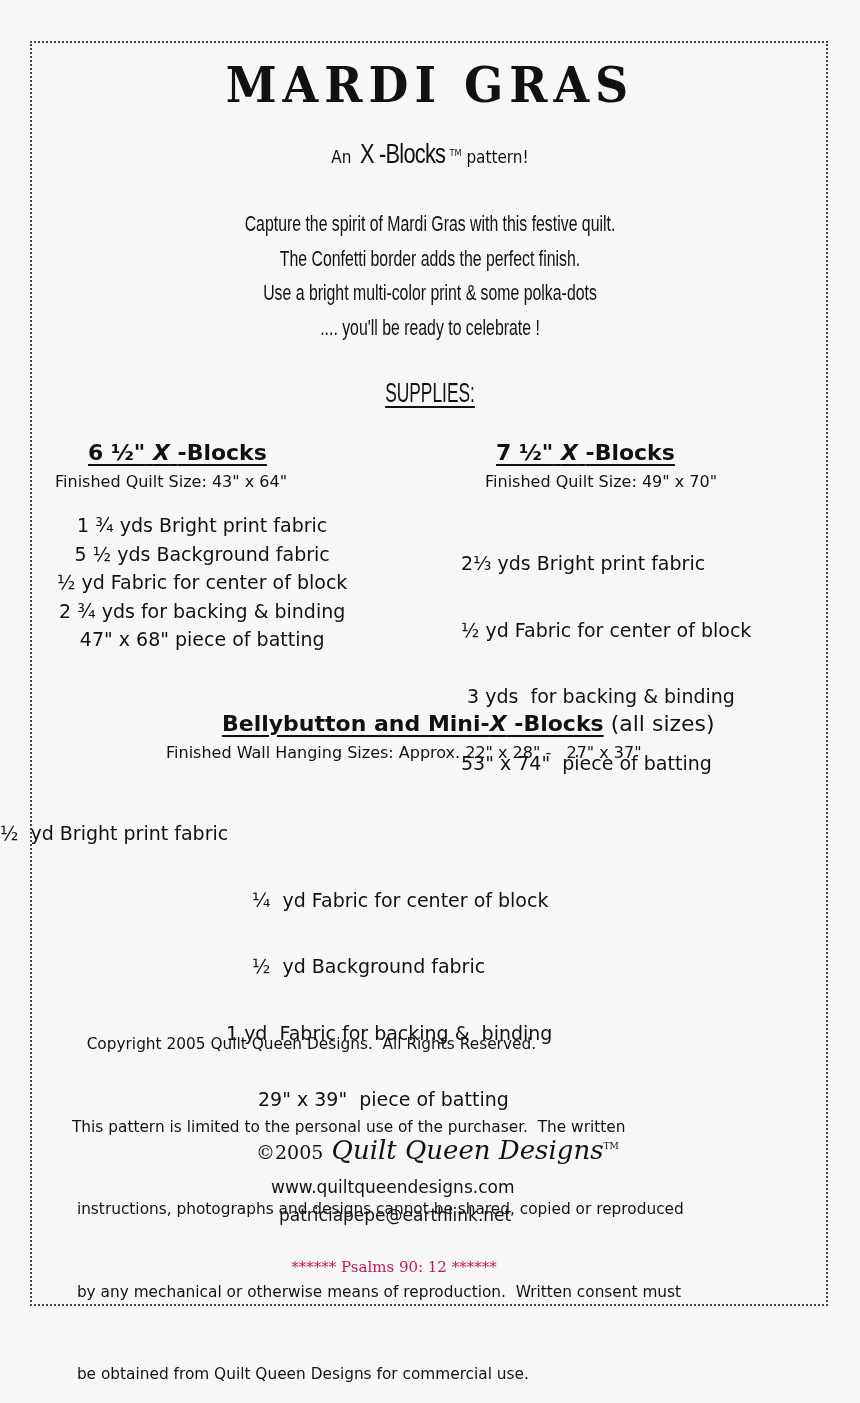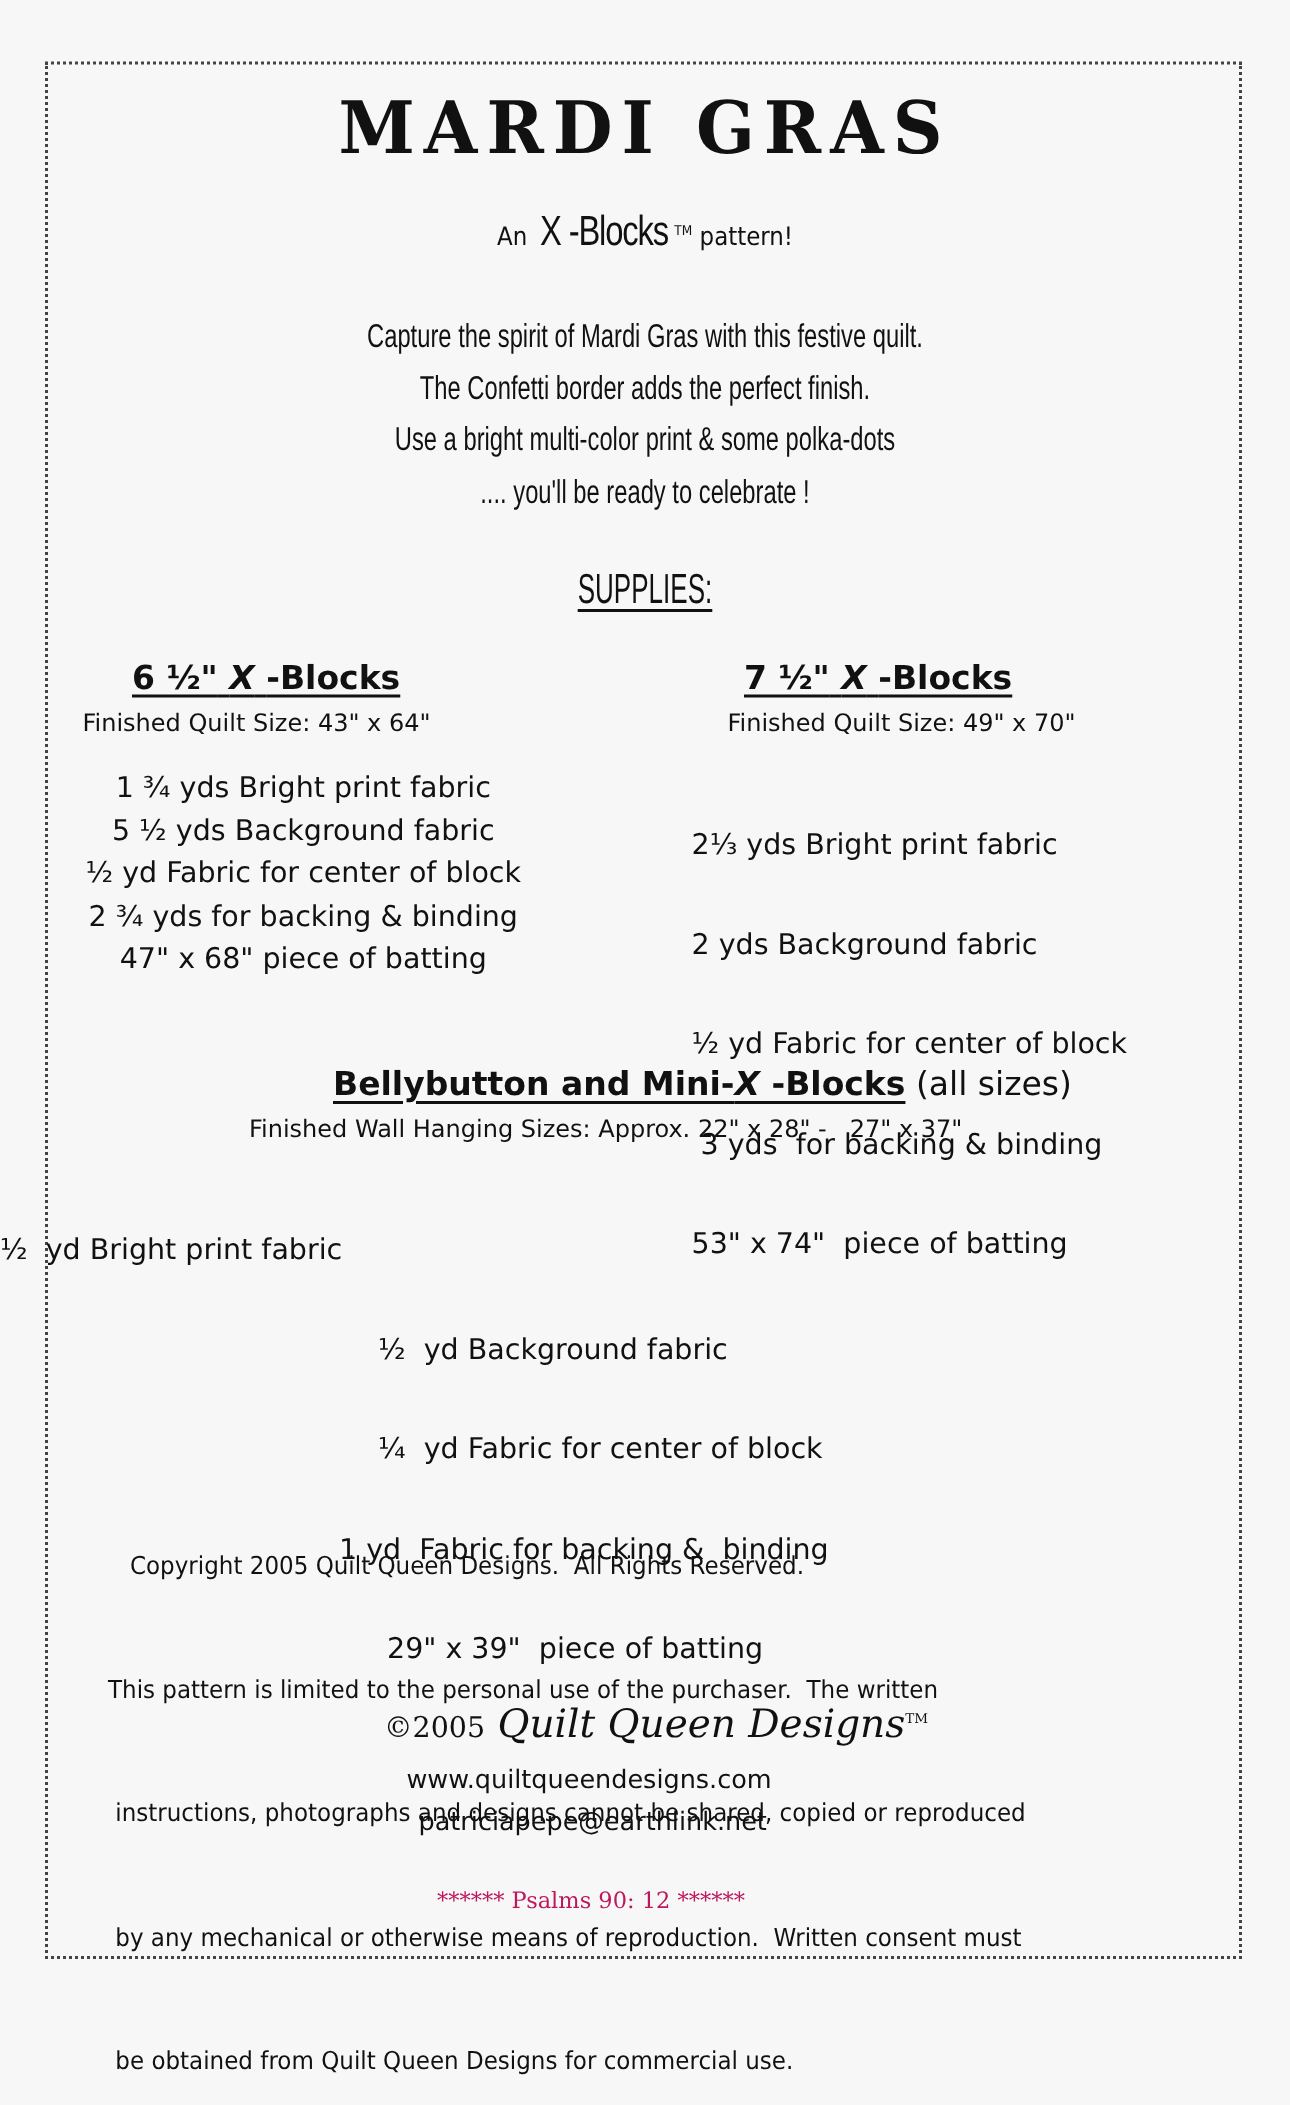--- a/index.html
+++ b/index.html
@@ -140,34 +140,33 @@
 </div>
 
 <div class="abs blockhead" style="left:496px; top:440px;">
   <span>7 ½"</span>
   <i>X</i>
   <span>-Blocks</span>
 </div>
 <div class="abs sizeline" style="left:485px; top:472px;">Finished Quilt Size: 49" x 70"</div>
 <div class="abs list" style="left:461px; top:511px; white-space:pre;">
   <div>2⅓ yds Bright print fabric</div>
-  <div>2 yds Background fabric</div>
   <div>½ yd Fabric for center of block</div>
   <div> 3 yds  for backing &amp; binding</div>
   <div>53" x 74"  piece of batting</div>
 </div>
 
 <div class="abs bb-head" style="left:222px; top:711px;">
   <span class="u"><span>Bellybutton and Mini-</span><i>X</i><span> -Blocks</span></span><span> (all sizes)</span>
 </div>
 <div class="abs sizeline" style="left:166px; top:743px; white-space:pre;">Finished Wall Hanging Sizes: Approx. 22" x 28" -   27" x 37"</div>
 <div class="abs list" style="top:781px; white-space:pre;">
   <div style="">½  yd Bright print fabric</div>
+  <div style="margin-left:252px;">¼  yd Fabric for center of block</div>
   <div style="margin-left:252px;">½  yd Background fabric</div>
-  <div style="margin-left:252px;">¼  yd Fabric for center of block</div>
   <div style="margin-left:226px;">1 yd  Fabric for backing &amp;  binding</div>
   <div style="margin-left:258px;">29" x 39"  piece of batting</div>
 </div>
 
 <div class="abs legal" style="white-space:pre;">
   <div>   Copyright 2005 Quilt Queen Designs.  All Rights Reserved.</div>
   <div>This pattern is limited to the personal use of the purchaser.  The written</div>
   <div> instructions, photographs and designs cannot be shared, copied or reproduced</div>
   <div> by any mechanical or otherwise means of reproduction.  Written consent must</div>
   <div> be obtained from Quilt Queen Designs for commercial use.</div>

